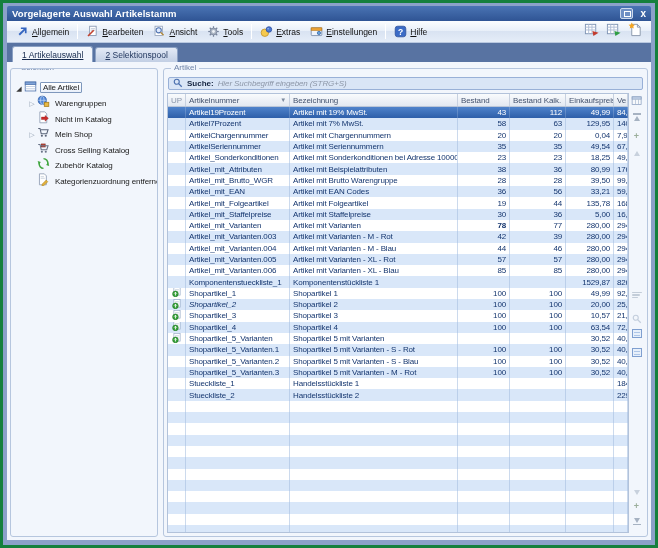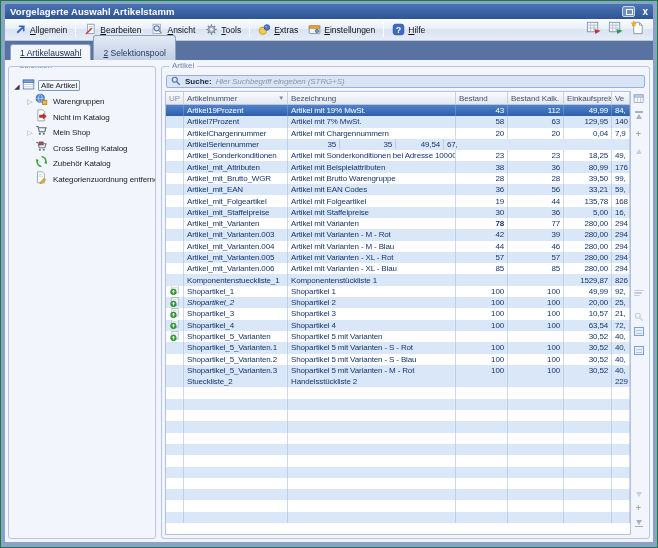--- a/index.html
+++ b/index.html
@@ -1,20 +1,20 @@
 <!DOCTYPE html>
 <html><head>
 <meta charset="utf-8">
 <style>
   html,body{margin:0;padding:0;}
   body{width:658px;height:548px;position:relative;overflow:hidden;
        font-family:"Liberation Sans",sans-serif;background:#c8d4e6;}
   *{box-sizing:border-box;}
 
-  .frame{position:absolute;inset:0;border:1px solid #15803d;background:#8ba1c9;}
+  .frame{position:absolute;inset:0;border:3px solid #15803d;background:#8ba1c9;}
 
   
   .titlebar{position:absolute;left:4px;top:3px;right:4px;height:15px;
     background:linear-gradient(180deg,#4a74b4,#2f5494);
     border-radius:2px 2px 0 0;display:flex;align-items:center;padding:0 5px;}
   .title{color:#fff;font-size:9.5px;font-weight:bold;letter-spacing:.1px;}
   .tb-btns{margin-left:auto;display:flex;align-items:center;gap:7px;}
   .tb-restore{width:13px;height:11px;border:1px solid #cdd9ec;border-radius:2px;
     background:#6f8fc4;position:relative;cursor:default;}
   .tb-restore::after{content:"";position:absolute;left:3px;top:2px;width:5px;height:4px;
@@ -32,21 +32,21 @@
   .menu-right{margin-left:auto;display:flex;align-items:center;gap:7px;padding-right:4px;}
   .menu-right .tool-btn{display:block;}
 
   
   .tabstrip{position:absolute;left:4px;top:40px;right:4px;height:19px;background:#5873a2;
     display:flex;align-items:flex-end;padding:0 0 0 5px;}
   .tab{font-size:8.5px;padding:3px 9px 2px 9px;border:1px solid #8ba1c4;border-bottom:none;
     border-radius:3px 3px 0 0;white-space:nowrap;}
   .tab.active{background:#f2f6fc;color:#15294d;position:relative;z-index:2;font-weight:normal;text-decoration:underline;}
   .tab.inactive{background:linear-gradient(180deg,#e3eaf6,#c2cfe4);color:#24395f;margin-left:2px;
-    padding-top:12px;}
+    padding-top:2px;}
 
   
   .content{position:absolute;left:4px;top:59px;right:4px;bottom:5px;background:#f2f6fc;
     display:flex;gap:5px;padding:6px 3px 3px 3px;}
   .groupbox{border:1px solid #b6c6de;border-radius:3px;position:relative;}
   .gb-label{position:absolute;top:-6px;left:7px;background:#f2f6fc;padding:0 3px;
     font-size:8px;color:#6f84a8;line-height:10px;}
 
   
   .gb-selection{width:148px;flex:none;padding-top:8px;overflow:hidden;}
@@ -380,20 +380,21 @@
                 <span class="gcell  " style="width:104px;flex:none;">ArtikelChargennummer</span>
                 <span class="gcell  " style="width:168px;flex:none;">Artikel mit Chargennummern</span>
                 <span class="gcell num " style="width:52px;flex:none;">20</span>
                 <span class="gcell num " style="width:56px;flex:none;">20</span>
                 <span class="gcell num " style="width:48px;flex:none;">0,04</span>
                 <span class="gcell  " style="flex:1;">7,9</span>
               </div>
               <div class="grow alt">
                 <span class="gcell  icon-cell" style="width:18px;flex:none;"></span>
                 <span class="gcell  " style="width:104px;flex:none;">ArtikelSeriennummer</span>
+                <span class="gcell  " style="width:168px;flex:none;">Artikel mit Seriennummern</span>
                 <span class="gcell num " style="width:52px;flex:none;">35</span>
                 <span class="gcell num " style="width:56px;flex:none;">35</span>
                 <span class="gcell num " style="width:48px;flex:none;">49,54</span>
                 <span class="gcell  " style="flex:1;">67,</span>
               </div>
               <div class="grow ">
                 <span class="gcell  icon-cell" style="width:18px;flex:none;"></span>
                 <span class="gcell  " style="width:104px;flex:none;">Artikel_Sonderkonditionen</span>
                 <span class="gcell  " style="width:168px;flex:none;">Artikel mit Sonderkonditionen bei Adresse 10000</span>
                 <span class="gcell num " style="width:52px;flex:none;">23</span>
@@ -605,20 +606,29 @@
               </div>
               <div class="grow alt">
                 <span class="gcell  icon-cell" style="width:18px;flex:none;"></span>
                 <span class="gcell  " style="width:104px;flex:none;">Shopartikel_5_Varianten.3</span>
                 <span class="gcell  " style="width:168px;flex:none;">Shopartikel 5 mit Varianten - M - Rot</span>
                 <span class="gcell num " style="width:52px;flex:none;">100</span>
                 <span class="gcell num " style="width:56px;flex:none;">100</span>
                 <span class="gcell num " style="width:48px;flex:none;">30,52</span>
                 <span class="gcell  " style="flex:1;">40,</span>
               </div>
+              <div class="grow ">
+                <span class="gcell  icon-cell" style="width:18px;flex:none;"></span>
+                <span class="gcell  " style="width:104px;flex:none;">Stueckliste_1</span>
+                <span class="gcell  " style="width:168px;flex:none;">Handelsstückliste 1</span>
+                <span class="gcell num " style="width:52px;flex:none;"></span>
+                <span class="gcell num " style="width:56px;flex:none;"></span>
+                <span class="gcell num " style="width:48px;flex:none;"></span>
+                <span class="gcell  " style="flex:1;">184</span>
+              </div>
               <div class="grow alt">
                 <span class="gcell  icon-cell" style="width:18px;flex:none;"></span>
                 <span class="gcell  " style="width:104px;flex:none;">Stueckliste_2</span>
                 <span class="gcell  " style="width:168px;flex:none;">Handelsstückliste 2</span>
                 <span class="gcell num " style="width:52px;flex:none;"></span>
                 <span class="gcell num " style="width:56px;flex:none;"></span>
                 <span class="gcell num " style="width:48px;flex:none;"></span>
                 <span class="gcell  " style="flex:1;">229</span>
               </div>
               <div class="grow ">

